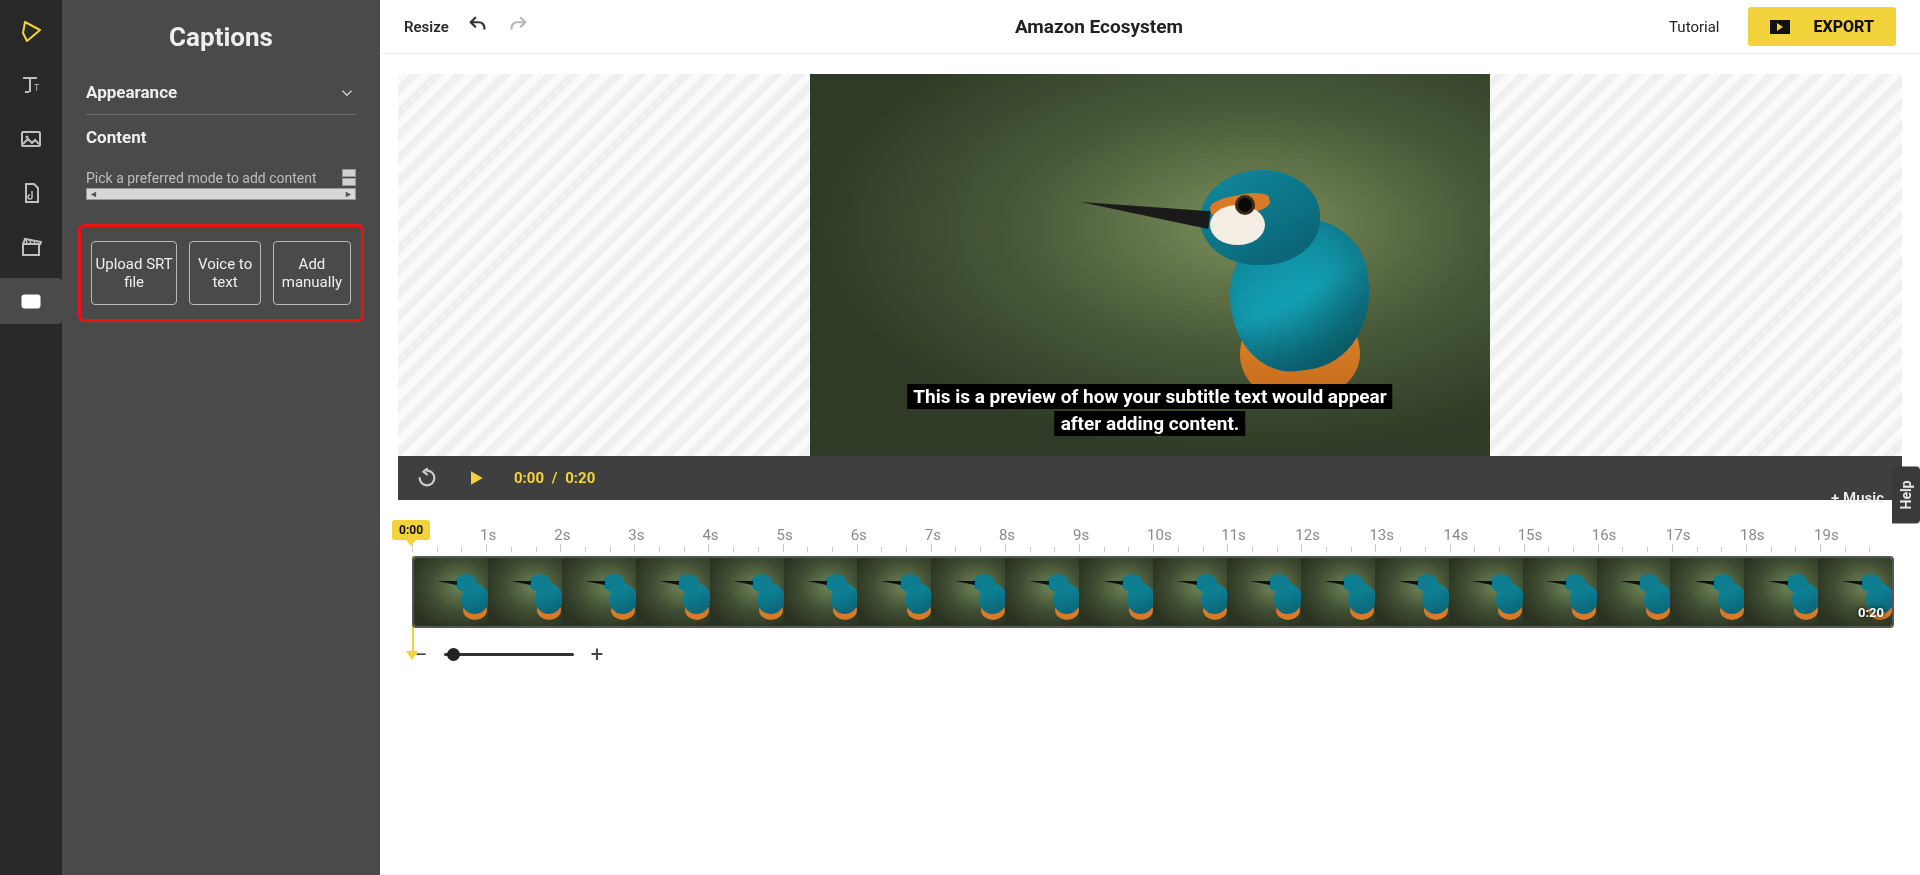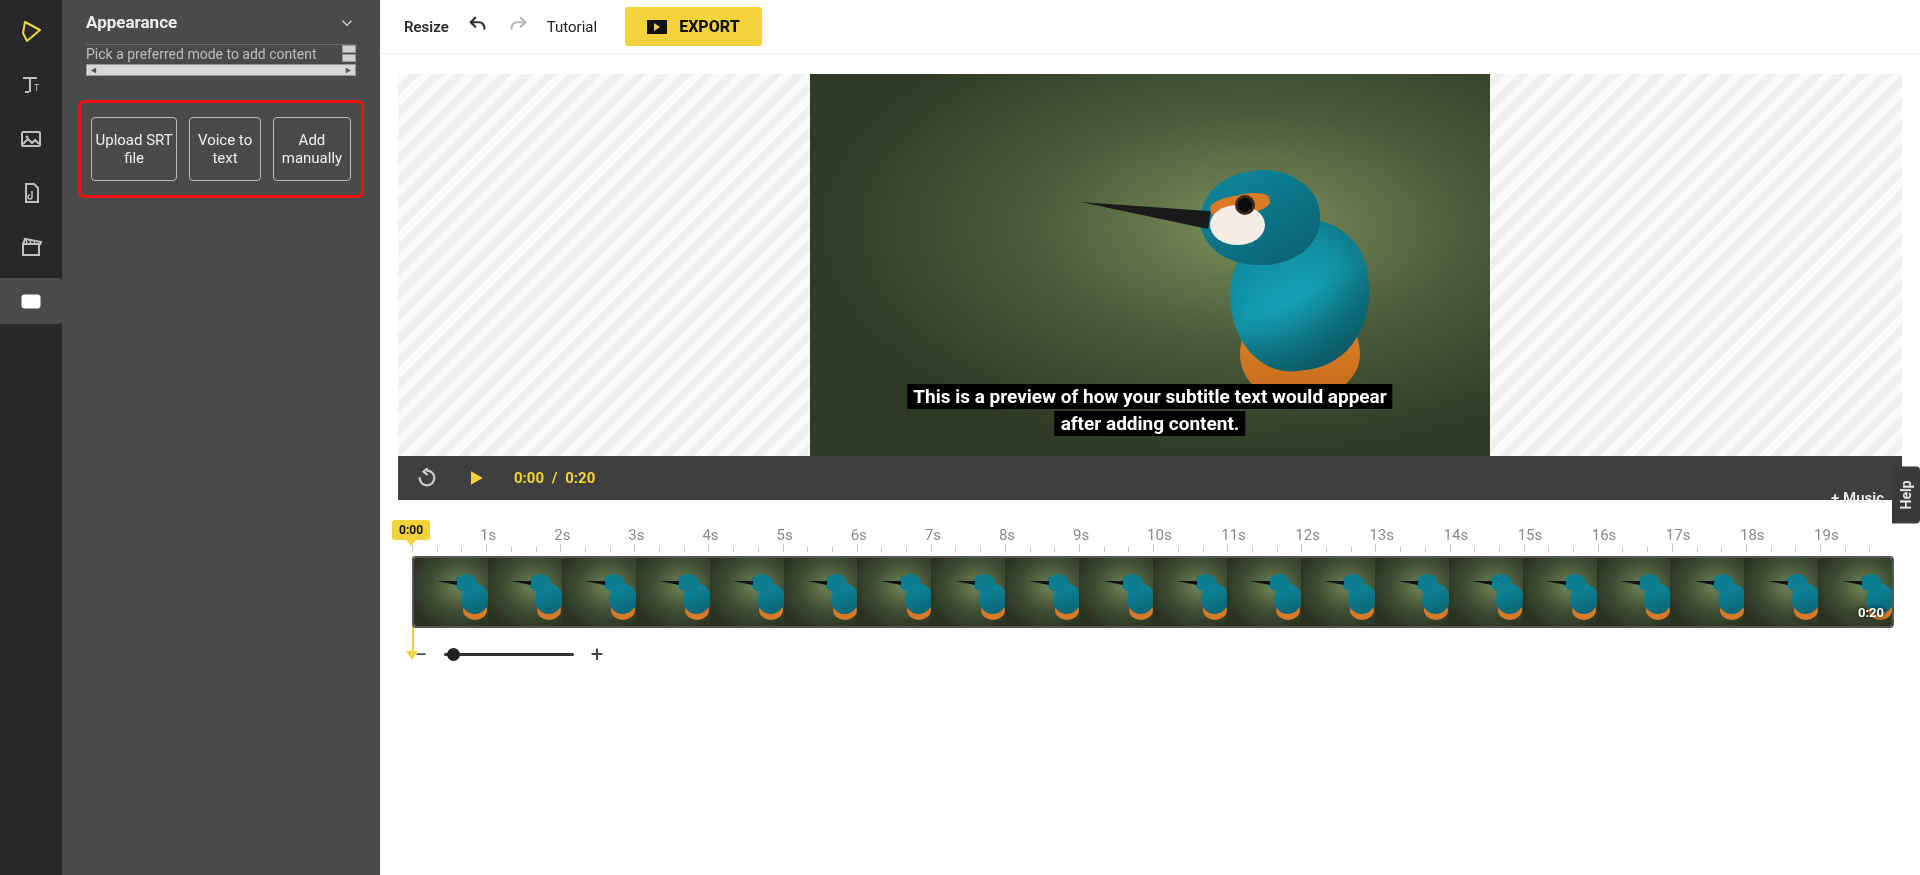--- a/index.html
+++ b/index.html
@@ -34,21 +34,21 @@
   padding: 0 24px;
 }
 .section-header {
   display: flex; justify-content: space-between; align-items: flex-end;
   font-size: 17px; font-weight: 700; padding: 12px 0; cursor: pointer;
   border-bottom: 1px solid #6a6a6a;
 }
 .section-header.noline { border-bottom: none; }
 .chev { width: 18px; height: 18px; }
 .helper {
-  font-size: 14px; color: #bdbdbd; 
+  font-size: 14px; color: #bdbdbd; margin-top: 10px;
   display:flex; align-items:center; gap:6px;
 }
 .helper-select {
   flex:1; display:flex; align-items:center; justify-content:space-between;
 }
 .helper-spinner {
   width:14px; display:flex; flex-direction:column; gap:1px; margin-left:auto;
 }
 .spin-btn { height:8px; background:#d0d0d0; border:1px solid #999; cursor:pointer; }
 .helper-scroll {
@@ -79,21 +79,21 @@
   border-bottom:1px solid #eee;
 }
 .topbar .resize { font-size:15px; font-weight:600; color:#2a2a2a; cursor:pointer; }
 .topbar .undo, .topbar .redo { cursor:pointer; }
 .topbar .redo { opacity:.35; cursor:default; }
 .topbar .title { flex:1; text-align:center; font-size:19px; font-weight:700; color:#222; }
 .topbar .tutorial { font-size:15px; color:#222; cursor:pointer; margin-right:10px; }
 .export-btn {
   background:#f2d33b; color:#111; font-weight:800; font-size:16px;
   padding:10px 22px; border:none; border-radius:3px; cursor:pointer;
-  display:flex; align-items:center; gap:12px;
+  display:flex; align-items:center; gap:24px;
 }
 .export-play {
   width:20px; height:14px; background:#111; display:flex; align-items:center; justify-content:center;
 }
 .export-play::after {
   content:""; border-left:6px solid #f2d33b; border-top:4px solid transparent; border-bottom:4px solid transparent;
 }
 
 .stage-wrap {
   flex:0 0 auto; padding:20px 18px 0; 
@@ -274,31 +274,35 @@
   <div class="rail-item active">
     <svg viewBox="0 0 24 24">
         <rect x="3" y="6" width="18" height="13" rx="2" fill="#fff"></rect>
         <rect x="6" y="13" width="7" height="2.2" fill="#4a4a4a"></rect>
         <rect x="14.5" y="13" width="3.5" height="2.2" fill="#4a4a4a"></rect>
       </svg>
   </div>
 </div>
 
 <div class="panel">
+  <div class="panel-title">Captions</div>
 
   <div class="section">
     <div class="section-header">
       <span>Appearance</span>
       <svg class="chev" viewBox="0 0 24 24" fill="none">
           <path d="M6 9l6 6 6-6" stroke="#ccc" stroke-width="2"></path>
         </svg>
     </div>
   </div>
 
   <div class="section">
+    <div class="section-header noline">
+      <span>Content</span>
+    </div>
     <div class="helper">
       <div class="helper-select">
         <span>Pick a preferred mode to add content</span>
       </div>
       <div class="helper-spinner">
         <div class="spin-btn"></div>
         <div class="spin-btn"></div>
       </div>
     </div>
     <div class="helper-scroll">
@@ -322,20 +326,21 @@
     <span class="undo">
       <svg width="22" height="22" viewBox="0 0 24 24" fill="none">
           <path d="M9 14L4 9l5-5M4 9h9a6 6 0 016 6v1" stroke="#333" stroke-width="2.4" stroke-linecap="round" stroke-linejoin="round"></path>
         </svg>
     </span>
     <span class="redo">
       <svg width="22" height="22" viewBox="0 0 24 24" fill="none">
           <path d="M15 14l5-5-5-5M20 9h-9a6 6 0 00-6 6v1" stroke="#333" stroke-width="2.4" stroke-linecap="round" stroke-linejoin="round"></path>
         </svg>
     </span>
+    <div class="title">Amazon Ecosystem</div>
     <span class="tutorial">Tutorial</span>
     <button class="export-btn">
       <span class="export-play"></span>
       <span>EXPORT</span>
     </button>
   </div>
 
   <div class="stage-wrap">
     <div class="stage">
       <div class="video-frame">

